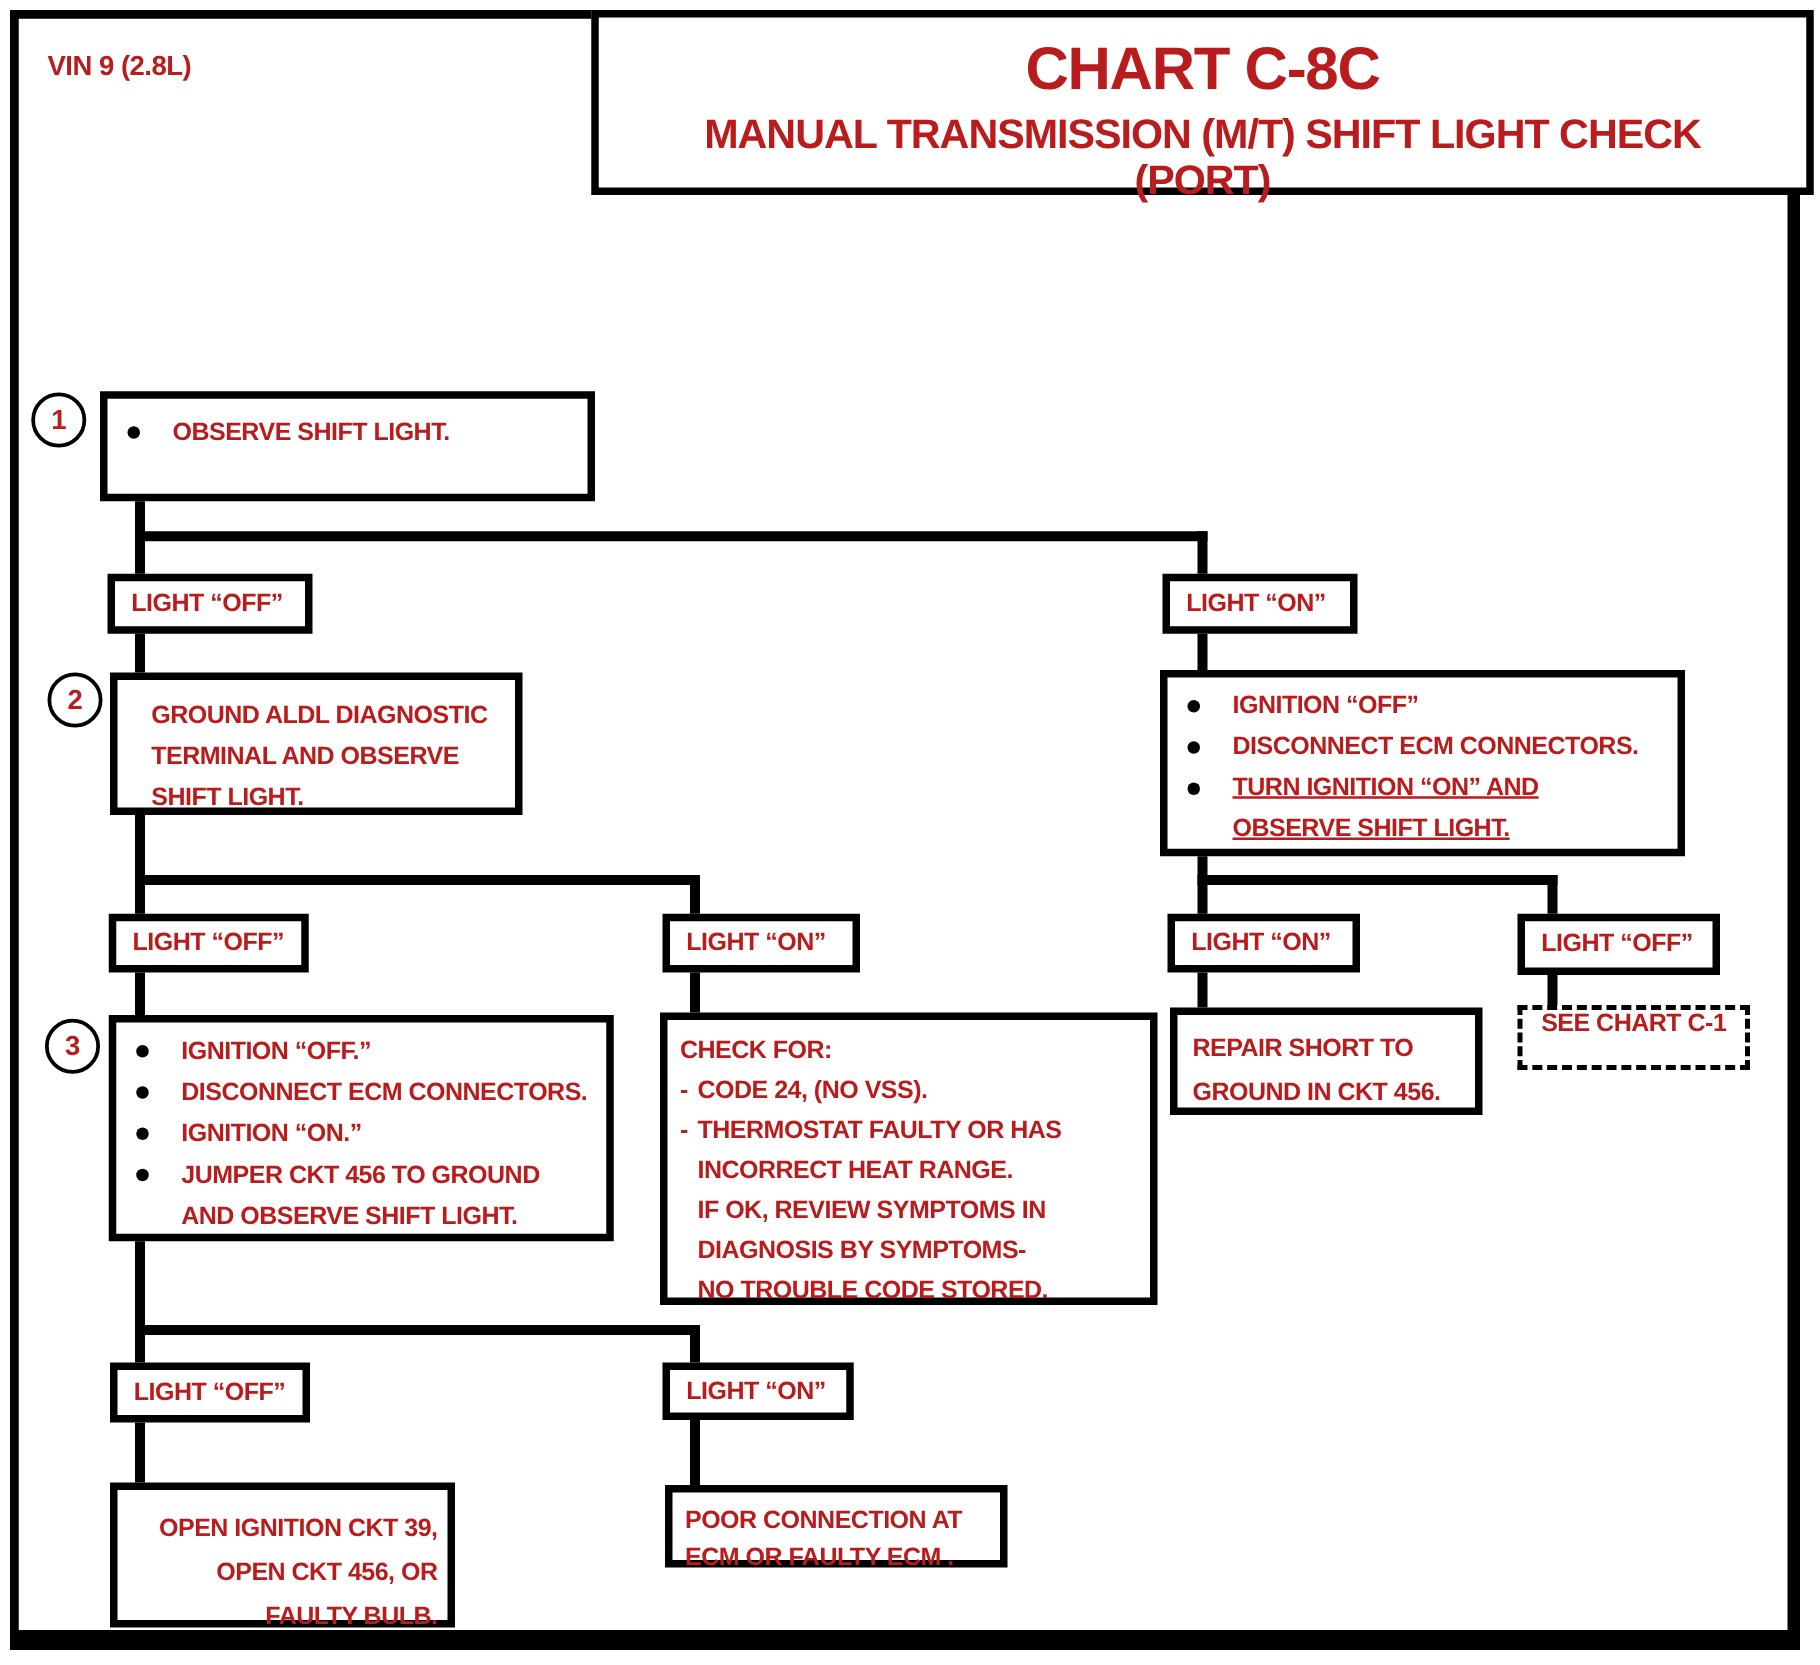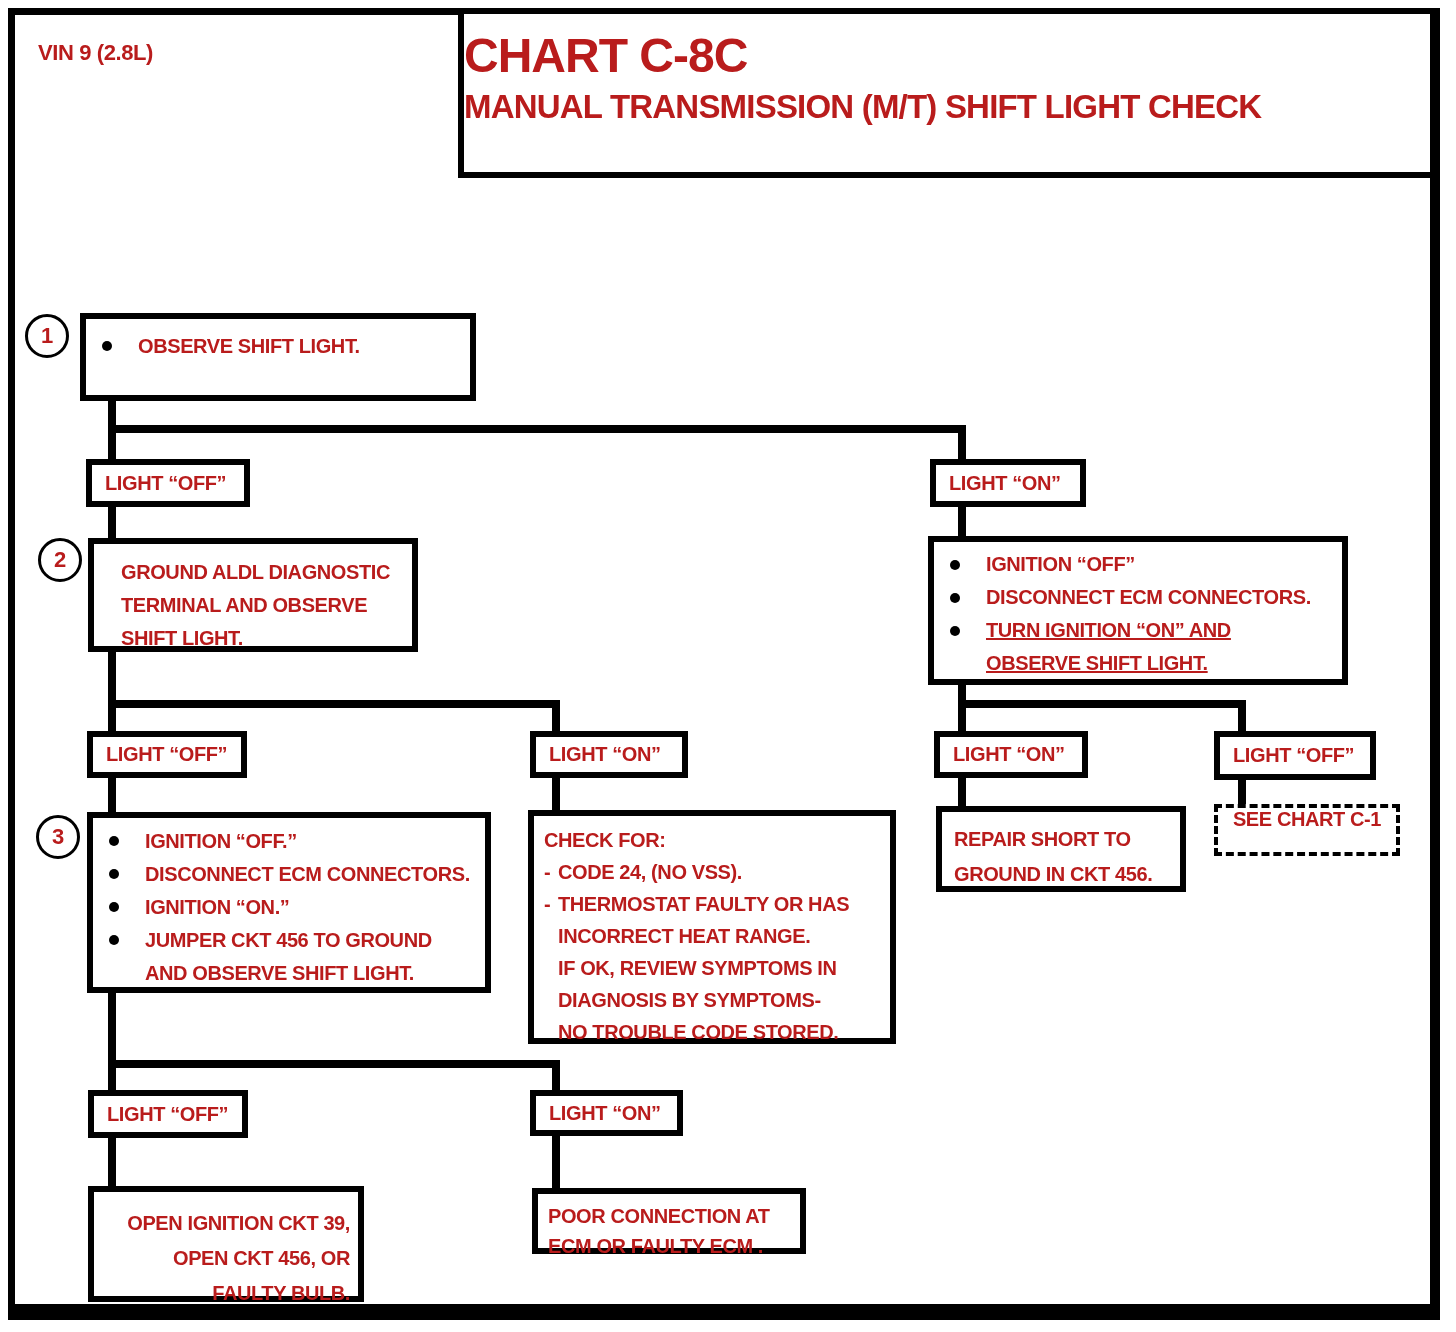--- a/index.html
+++ b/index.html
@@ -6,22 +6,22 @@
   .page{
     position:relative;width:1456px;height:1332px;background:#ffffff;
     font-family:"Liberation Sans",sans-serif;font-weight:700;color:#b91c1c;
     overflow:hidden;letter-spacing:-0.4px;
   }
   .frame{
     position:absolute;left:8px;top:8px;width:1432px;height:1312px;
     box-sizing:border-box;border:7px solid #000;border-right-width:10px;border-bottom-width:16px;
   }
   .titlebox{
-    position:absolute;left:458px;top:8px;width:978px;height:170px;
-    box-sizing:border-box;border:6px solid #000;background:#fff;
+    position:absolute;left:473px;top:8px;width:978px;height:148px;
+    box-sizing:border-box;border:6px solid #000;background:#fff;text-align:center;
   }
   .title-main{font-size:48px;letter-spacing:-1px;margin-top:16px;line-height:52px;}
   .title-sub{font-size:33px;letter-spacing:-0.8px;line-height:37px;margin-top:6px;}
   .title-sub2{font-size:33px;letter-spacing:-0.8px;line-height:37px;}
   .vin{position:absolute;left:38px;top:40px;font-size:22px;}
   .v{position:absolute;width:8px;background:#000;}
   .h{position:absolute;height:8px;background:#000;}
   .box{position:absolute;box-sizing:border-box;border:6px solid #000;background:#fff;}
   .labelbox{display:flex;align-items:center;padding-left:13px;font-size:20px;}
   .dashedbox{
@@ -54,20 +54,21 @@
 
 <div class="page">
 
   <div class="frame"></div>
 
   <div class="vin">VIN 9 (2.8L)</div>
 
   <div class="titlebox">
     <div class="title-main">CHART C-8C</div>
     <div class="title-sub">MANUAL TRANSMISSION (M/T) SHIFT LIGHT CHECK</div>
+    <div class="title-sub2">(PORT)</div>
   </div>
 
   <i class="v" style="left:108px;top:396px;height:65px"></i>
   <i class="h" style="left:108px;top:425px;width:858px"></i>
   <i class="v" style="left:958px;top:425px;height:36px"></i>
   <i class="v" style="left:108px;top:505px;height:40px"></i>
   <i class="v" style="left:958px;top:505px;height:36px"></i>
   <i class="v" style="left:108px;top:650px;height:85px"></i>
   <i class="h" style="left:108px;top:700px;width:452px"></i>
   <i class="v" style="left:552px;top:700px;height:35px"></i>
@@ -164,21 +165,21 @@
         <span class="btext">IGNITION “ON.”</span>
       </div>
       <div class="brow">
         <span class="dot"></span>
         <span class="btext pre">JUMPER CKT 456 TO GROUND
 AND OBSERVE SHIFT LIGHT.</span>
       </div>
     </div>
   </div>
 
-  <div class="box" style="left:528px;top:810px;width:368px;height:234px;">
+  <div class="box" style="left:528px;top:810px;width:398px;height:234px;">
     <div class="checkbody">
       <div class="checktitle">CHECK FOR:</div>
       <div class="crow">
         <span class="cdash">-</span>
         <span class="ctext">CODE 24, (NO VSS).</span>
       </div>
       <div class="crow">
         <span class="cdash">-</span>
         <span class="ctext">THERMOSTAT FAULTY OR HAS
 INCORRECT HEAT RANGE.

